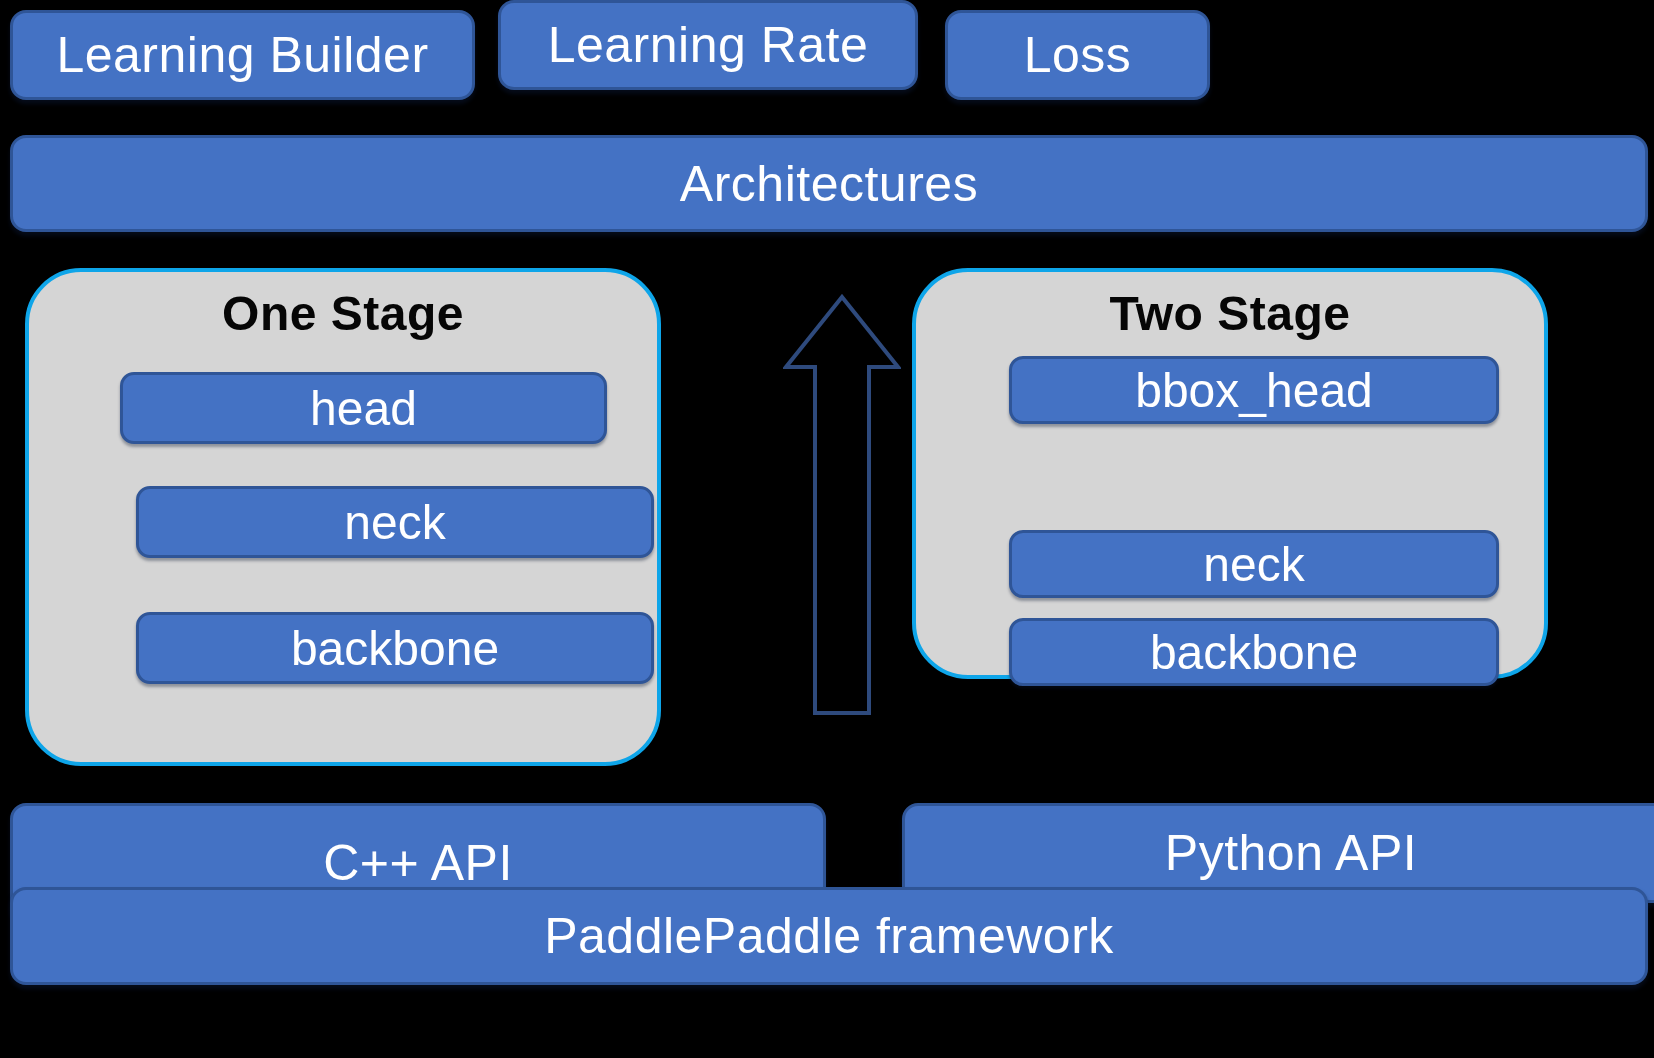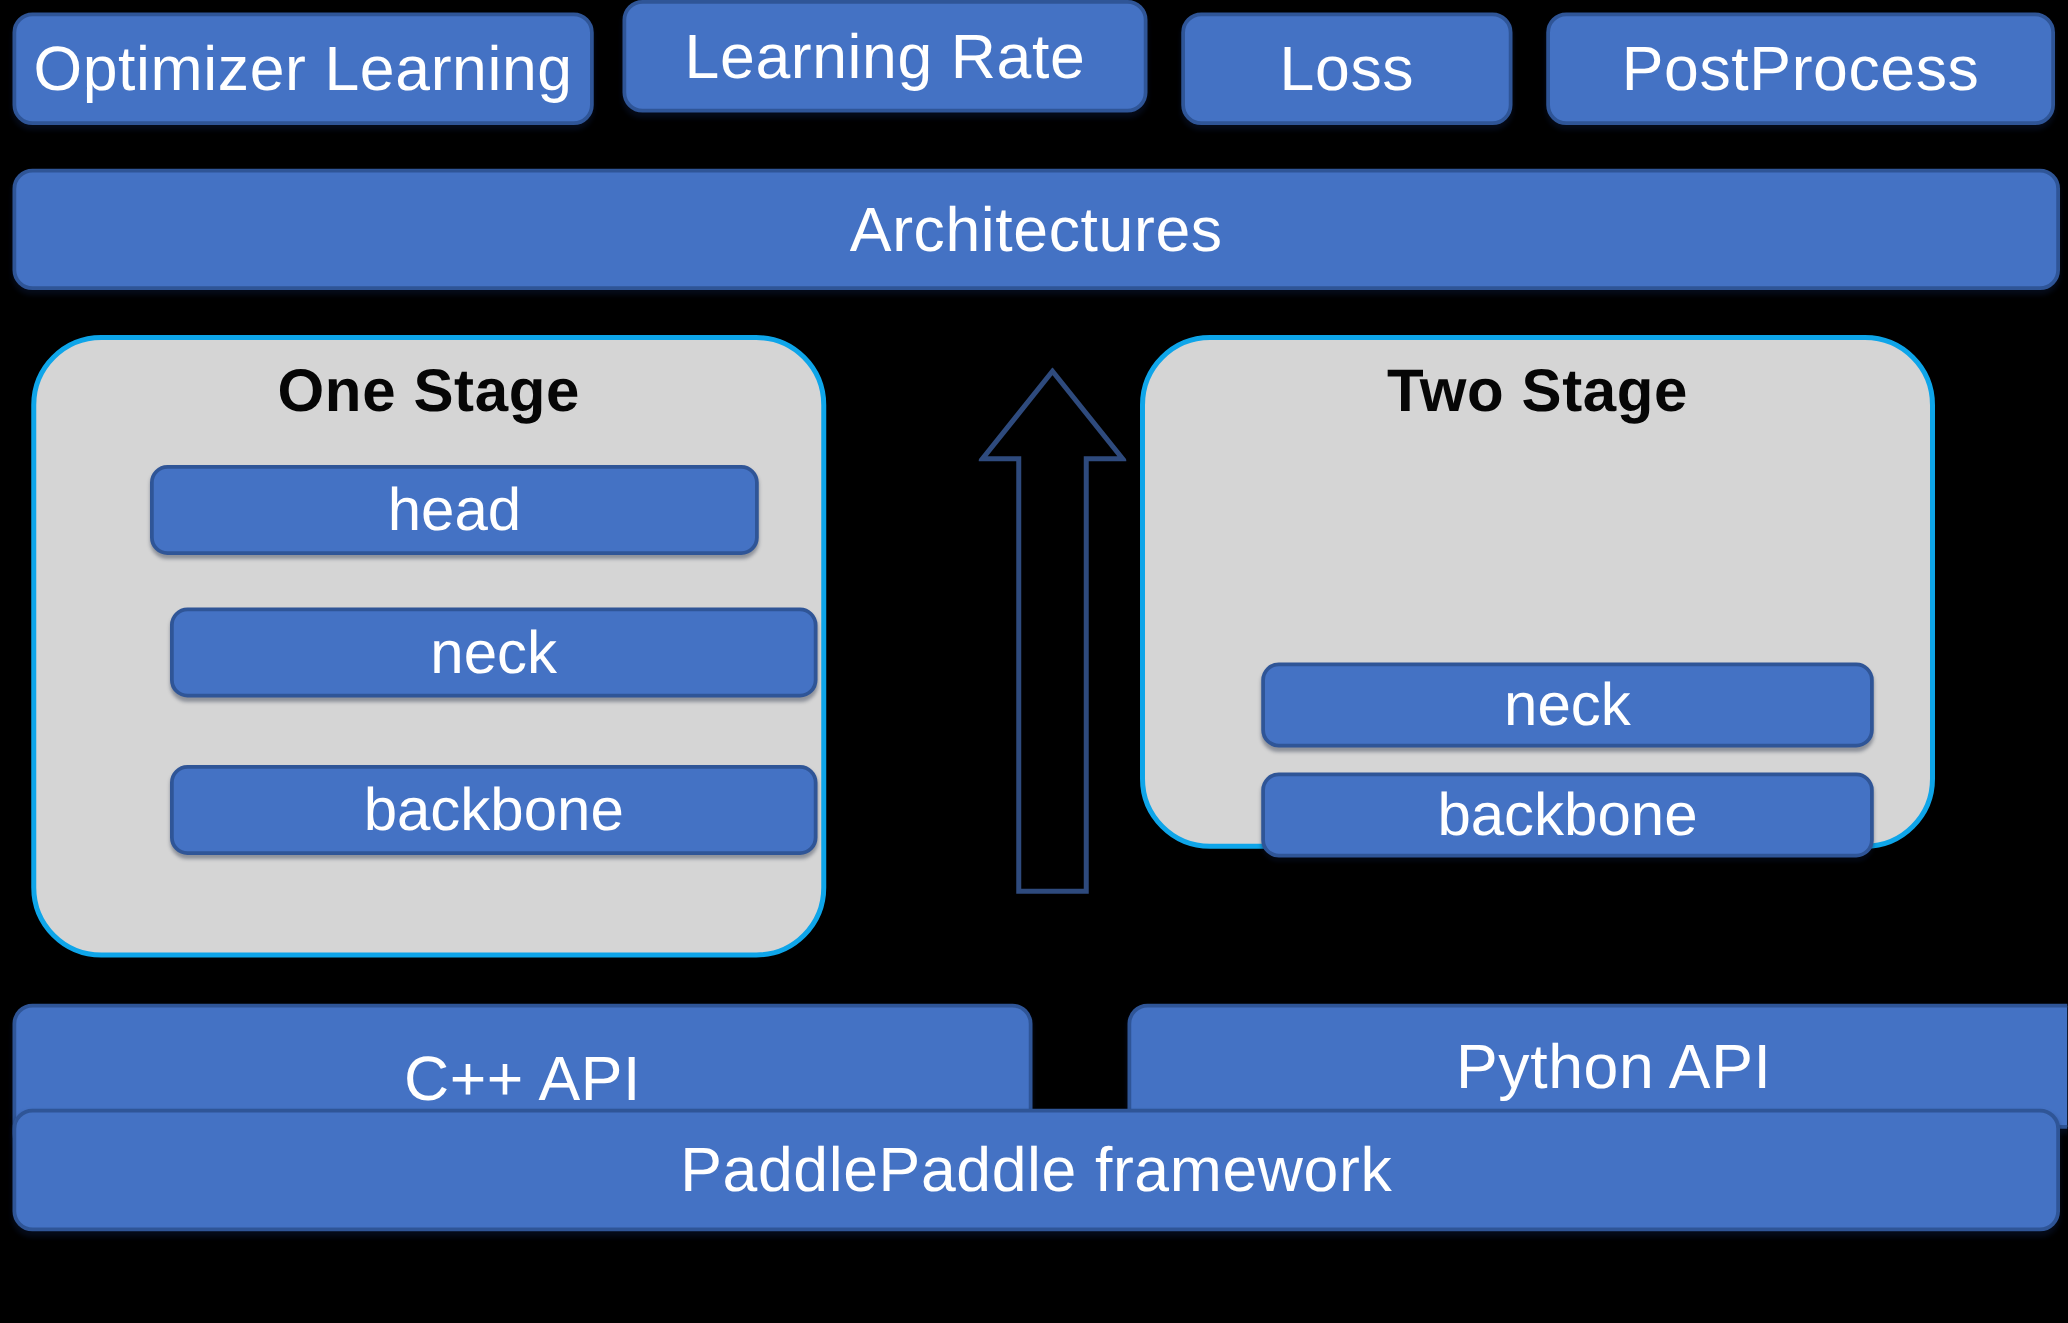--- a/index.html
+++ b/index.html
@@ -49,42 +49,42 @@
     font-size:48px;
     box-shadow:0 3px 3px rgba(10,20,45,0.35);
   }
   .arrow-wrap{position:absolute;}
 </style>
 </head>
 <body>
 
 <div class="canvas">
 
-  <div class="bluebox" style="left:10px;top:10px;width:465px;height:90px">Optimizer Learning</div>
+  <div class="bluebox" style="left:10px;top:10px;width:465px;height:90px">Learning Builder</div>
   <div class="bluebox" style="left:498px;top:0;width:420px;height:90px">Learning Rate</div>
   <div class="bluebox" style="left:945px;top:10px;width:265px;height:90px">Loss</div>
-  <div class="bluebox" style="left:1237px;top:10px;width:407px;height:90px">PostProcess</div>
 
   <div class="bluebox" style="left:10px;top:135px;width:1638px;height:97px">Architectures</div>
 
   <div class="panel" style="left:25px;top:268px;width:636px;height:498px">
     <div class="panel-title" style="top:14px;">One Stage</div>
     <div class="module" style="left:91px;top:100px;width:487px;height:72px">head</div>
     <div class="module" style="left:107px;top:214px;width:518px;height:72px">neck</div>
     <div class="module" style="left:107px;top:340px;width:518px;height:72px">backbone</div>
   </div>
 
   <div class="arrow-wrap" style="left:783px;top:294px;width:118px;height:422px">
     <svg width="118" height="422" viewBox="0 0 118 422" xmlns="http://www.w3.org/2000/svg">
       <polygon points="59,3 115,73 86,73 86,419 32,419 32,73 3,73" fill="none" stroke="#2e4a7d" stroke-width="4" stroke-linejoin="miter"></polygon>
     </svg>
   </div>
 
   <div class="panel" style="left:912px;top:268px;width:636px;height:411px">
     <div class="panel-title" style="top:14px;">Two Stage</div>
+    <div class="module" style="left:93px;top:84px;width:490px;height:68px">bbox_head</div>
     <div class="module" style="left:93px;top:258px;width:490px;height:68px">neck</div>
     <div class="module" style="left:93px;top:346px;width:490px;height:68px">backbone</div>
   </div>
 
   <div class="bluebox" style="left:10px;top:803px;width:816px;height:120px">C++ API</div>
   <div class="bluebox" style="left:902px;top:803px;width:778px;height:100px">Python API</div>
 
   <div class="bluebox" style="left:10px;top:887px;width:1638px;height:98px">PaddlePaddle framework</div>
 
 </div>

